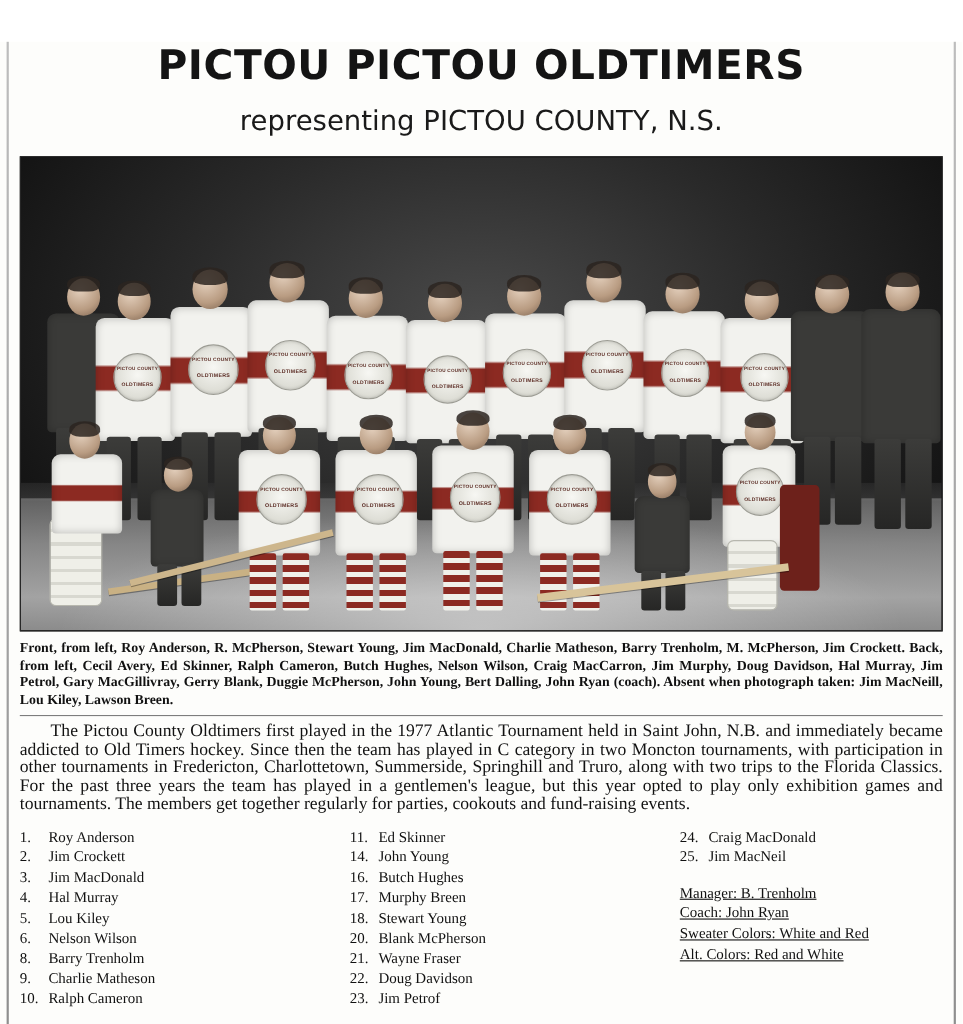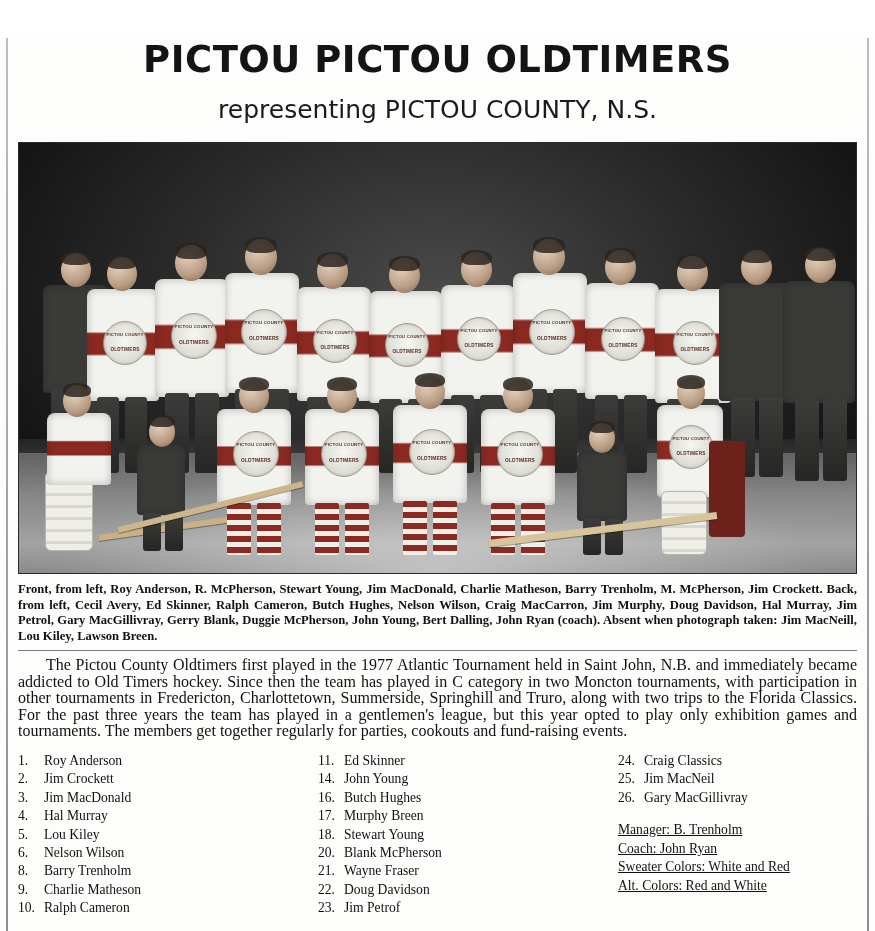--- a/index.html
+++ b/index.html
@@ -532,29 +532,25 @@
         </div>
       <div class="roster-row">
           <span class="num">23.</span>
           <span>Jim Petrof</span>
         </div>
     </div>
 
     <div class="roster-col col-3">
       <div class="roster-row">
           <span class="num">24.</span>
-          <span>Craig Classics</span>
+          <span>Craig MacDonald</span>
         </div>
       <div class="roster-row">
           <span class="num">25.</span>
           <span>Jim MacNeil</span>
-        </div>
-      <div class="roster-row">
-          <span class="num">26.</span>
-          <span>Gary MacGillivray</span>
         </div>
 
       <div class="staff">
         <div class="staff-row">Manager: B. Trenholm</div>
         <div class="staff-row">Coach: John Ryan</div>
         <div class="staff-row">Sweater Colors: White and Red</div>
         <div class="staff-row">Alt. Colors: Red and White</div>
       </div>
     </div>
   </div>

